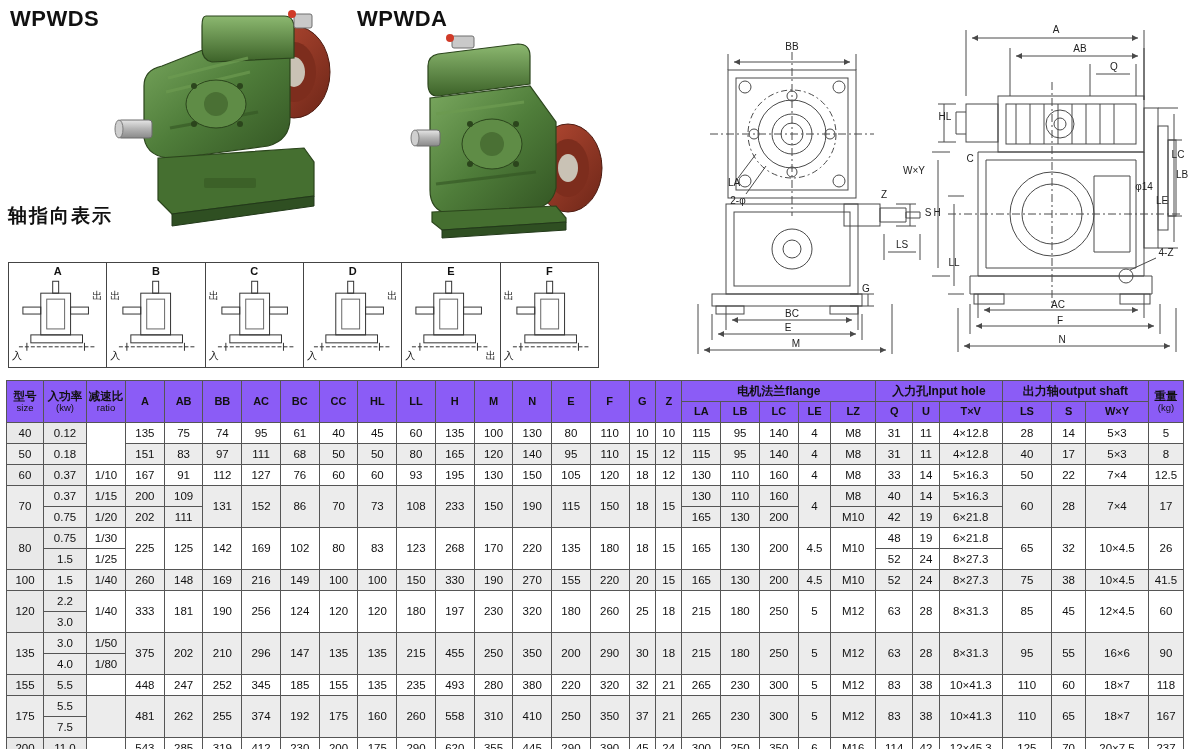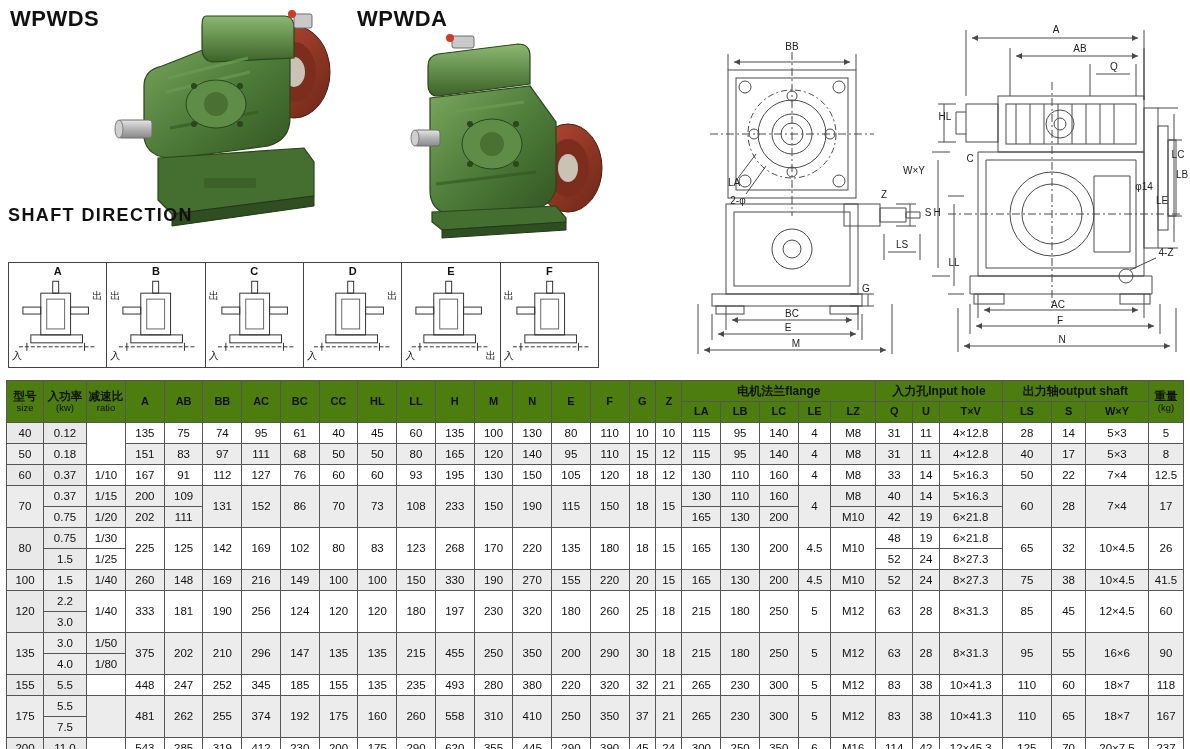--- a/index.html
+++ b/index.html
@@ -77,21 +77,21 @@
     border:1px solid #555;
     text-align:center;
     vertical-align:middle;
     padding:0;
     height:20px;
     line-height:1.05;
     font-weight:normal;
     white-space:nowrap;
   }
   table.spec thead th{
-    background:#4d7c0f;
+    background:#8b5cf6;
     font-weight:bold;
     font-size:11px;
   }
   table.spec thead th.grp{font-size:12px;}
   .hdr-sub{font-size:9.5px;font-weight:normal;display:block;}
   .hdr-main{display:block;font-size:11.5px;font-weight:bold;}
   td.shade{background:#e9e9e9;}
   tr.alt td{background:#ececec;}
 </style>
 </head>
@@ -177,21 +177,21 @@
 
       <rect x="18" y="112" width="26" height="16" rx="3" fill="url(#gSteel)" stroke="#6d6d6d"></rect>
       <ellipse cx="19" cy="120" rx="4" ry="8" fill="#cfcfcf" stroke="#7b7b7b"></ellipse>
 
       <path d="M36,194 L160,188 L170,200 L170,204 L46,212 L36,204 Z" fill="#456f30" stroke="#2b451c" stroke-width="1.2"></path>
       <path d="M46,212 L170,204 L170,212 L46,220 Z" fill="#2f4f22" stroke="#22391a"></path>
     </svg>
   </div>
 
   <div class="sd-title">
-    <span class="en">SHAFT DIRECTION</span>
+    <span class="cn">轴指向表示</span>
   </div>
 
   <div id="shaft-table">
 
     <div class="sd-cell">
       <span class="sd-letter">A</span>
       <span class="sd-in" style="left:3px;bottom:4px;">入</span>
       <span class="sd-out" style="right:4px;top:26px;">出</span>
       <svg class="sd-svg" viewBox="0 0 98 88">
         <rect x="32" y="18" width="30" height="42" fill="none" stroke="#333"></rect>

